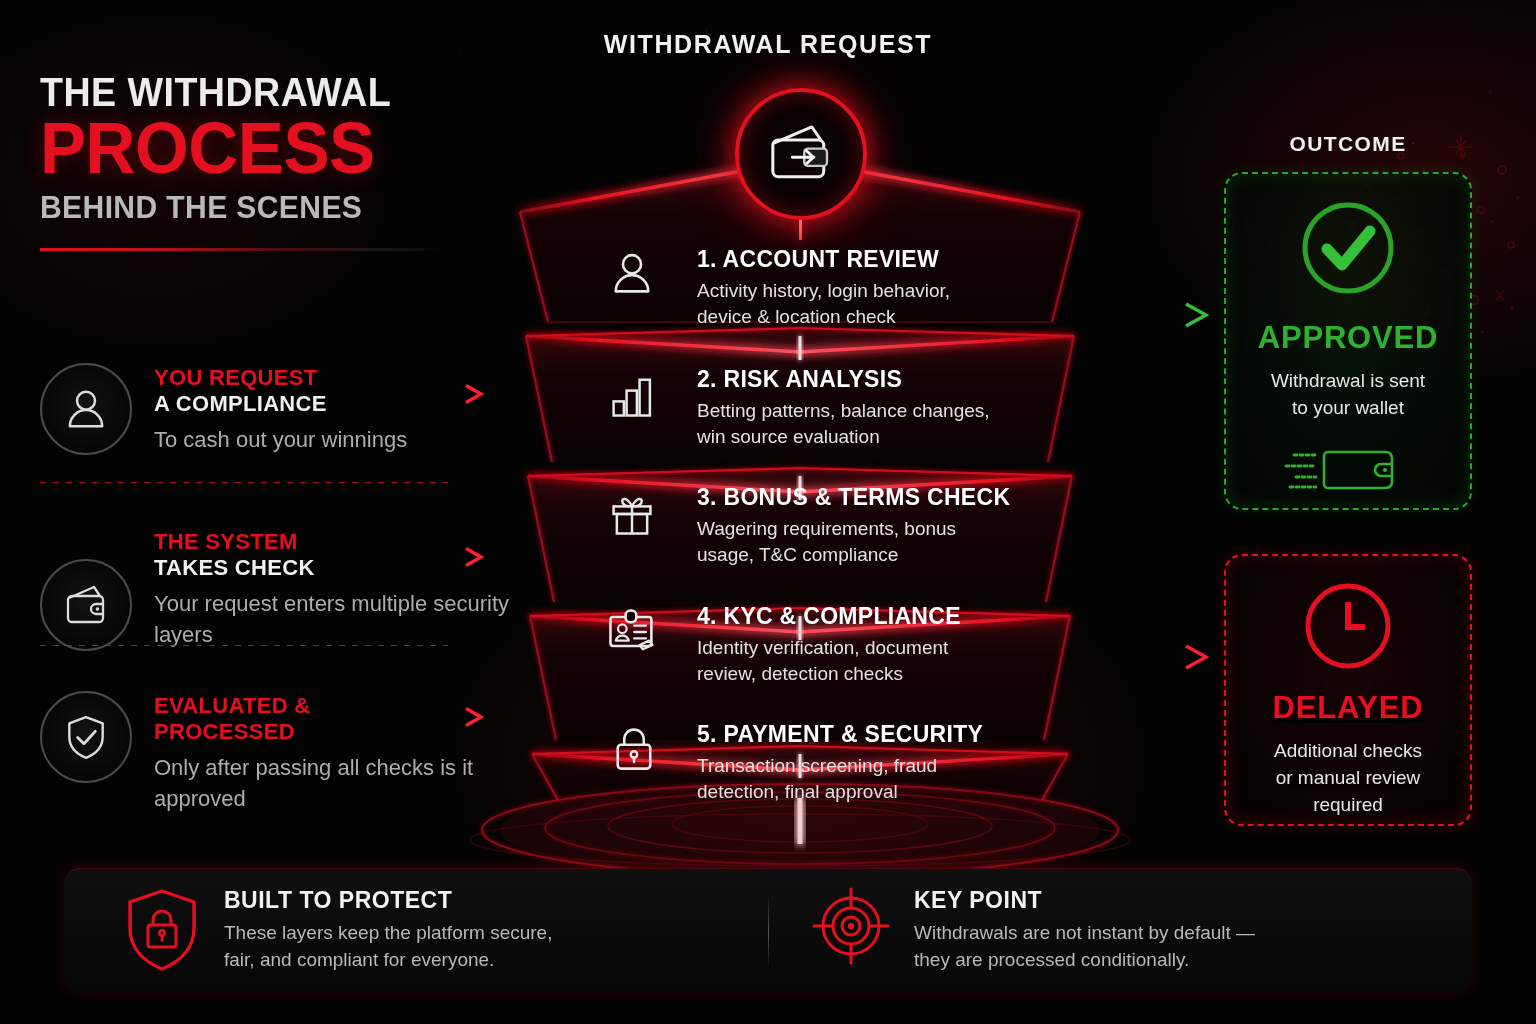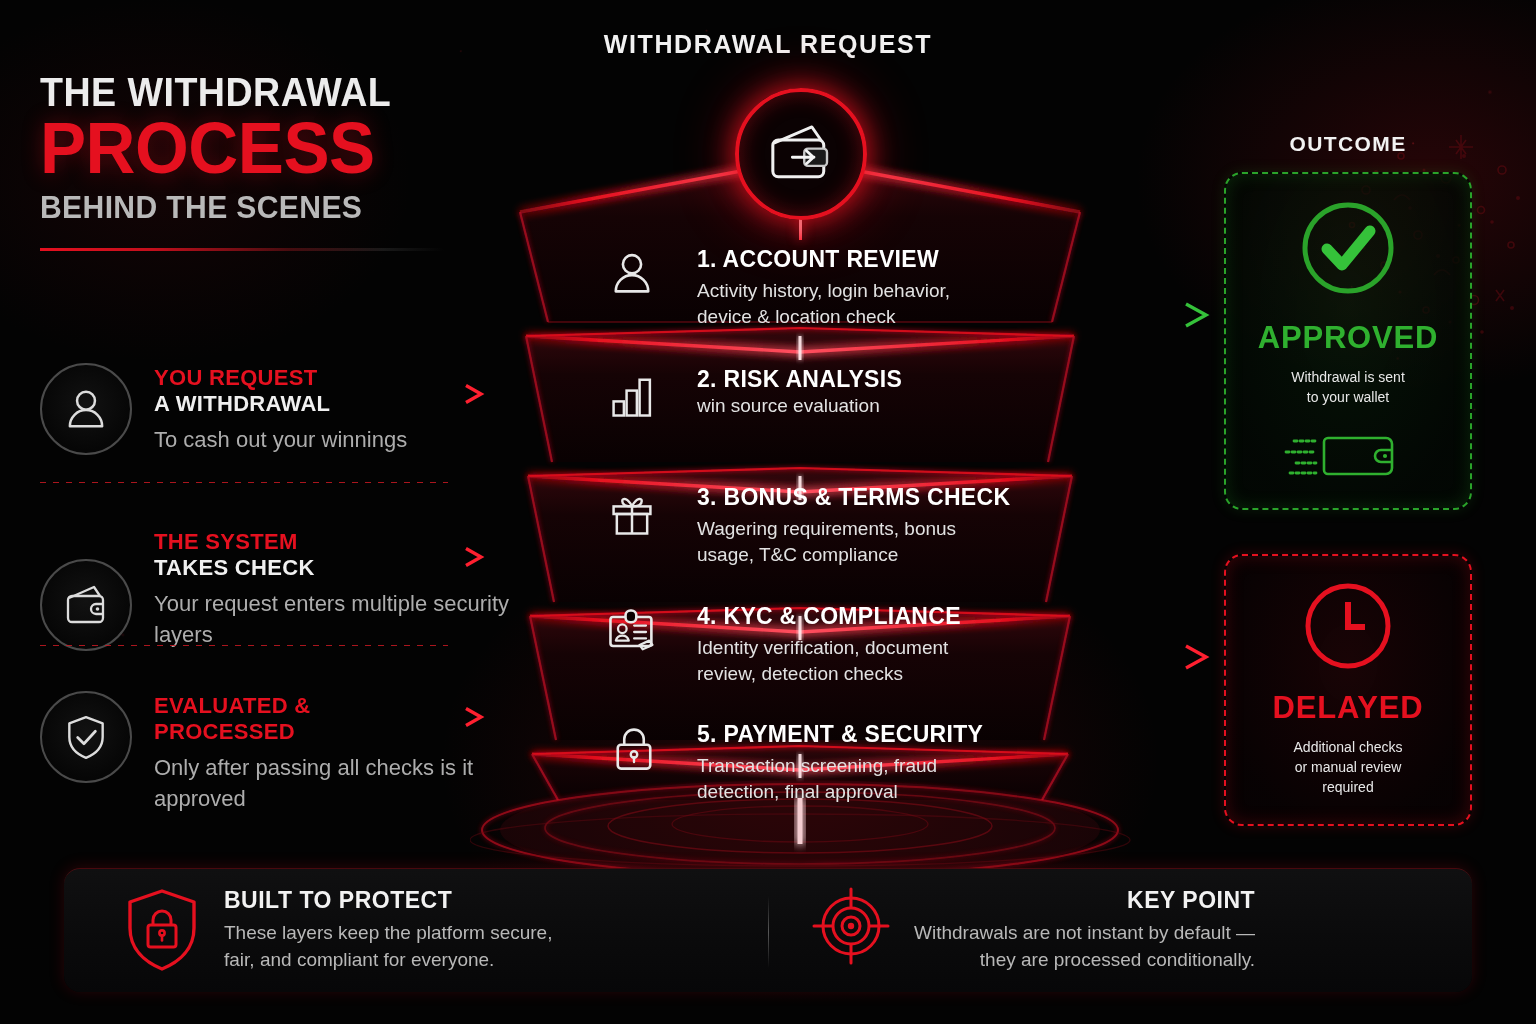--- a/index.html
+++ b/index.html
@@ -77,35 +77,35 @@
   
   #right { position:absolute; left:1224px; top:132px; width:248px; }
   .outcome-label { text-align:center; font-size:21px; font-weight:700; color:#f2f2f2; letter-spacing:1.4px; }
   .card { position:absolute; left:1224px; width:248px; border-radius:18px;
           display:flex; flex-direction:column; align-items:center; }
   .card-approved { top:172px; height:338px; border:2px dashed #2aa32a;
       background: radial-gradient(ellipse at 50% 40%, rgba(10,34,12,.55), rgba(3,8,4,.85) 75%);
       box-shadow: 0 0 18px rgba(42,163,42,.20) inset, 0 0 14px rgba(42,163,42,.16); }
   .card-delayed { top:554px; height:272px; border:2px dashed #e5101f;
       background: radial-gradient(ellipse at 50% 40%, rgba(40,5,8,.60), rgba(8,2,3,.9) 75%);
-      box-shadow: 0 0 18px rgba(229,16,31,.22) inset, 0 0 14px rgba(229,16,31,.20); }
+      box-shadow: 0 0 18px rgba(229,16,31,.22) inset, 0 0 14px rgba(229,16,31,.20); text-decoration: underline; }
   .card-h { font-size:31px; font-weight:700; letter-spacing:.8px; }
   .card-h.ok { color:#2fb02f; }
   .card-h.bad { color:#e5101f; }
-  .card-p { font-size:14px; color:#e8e8e8; line-height:1.42; text-align:center; }
+  .card-p { font-size:19px; color:#e8e8e8; line-height:1.42; text-align:center; }
 
   
   #footer { position:absolute; left:64px; top:868px; width:1408px; height:124px;
             border-radius:16px; background: linear-gradient(180deg,#101011 0%, #0a0a0b 60%, #070708 100%);
             border-top:1px solid rgba(229,16,31,.30);
             box-shadow: 0 -1px 16px rgba(229,16,31,.18);
             display:flex; align-items:center; }
   .foot-cell { display:flex; align-items:flex-start; gap:24px; padding:0 24px; }
   .foot-a { width:700px; padding-left:60px; }
-  .foot-b { width:700px; padding-left:48px;text-align:right; }
+  .foot-b { width:700px; padding-left:48px; }
   .foot-h { font-size:23px; font-weight:700; color:#f2f2f2; letter-spacing:.5px; }
   .foot-p { font-size:19px; color:#b8b8b8; line-height:1.4; margin-top:6px; }
   .foot-div { position:absolute; left:768px; top:896px; width:1px; height:72px;
               background: linear-gradient(180deg, rgba(120,120,120,0), rgba(150,150,150,.55), rgba(120,120,120,0)); }
 </style>
 </head>
 <body>
 
 <div id="stage">
   <div class="speckles"></div>
@@ -154,21 +154,21 @@
 
   <div class="step" style="top:342px;">
     <div class="step-circ">
       <svg width="50" height="50" viewBox="0 0 48 48">
         <circle cx="24" cy="16" r="8.6" fill="none" stroke="#dcdcdc" stroke-width="2.4"></circle>
         <path d="M8.5 40.5a15.5 15.5 0 0 1 31 0z" fill="none" stroke="#dcdcdc" stroke-width="2.4" stroke-linejoin="round"></path>
       </svg>
     </div>
     <div class="step-txt">
       <div class="step-k">YOU REQUEST</div>
-      <div class="step-w">A WITHDRAWAL</div>
+      <div class="step-w">A COMPLIANCE</div>
       <div class="step-d">To cash out your winnings</div>
     </div>
   </div>
   <svg class="lr-arrow" style="left:384px; top:382px;" viewBox="0 0 104 24">
     <defs>
         <linearGradient id="lag1" x1="0" x2="1">
           <stop offset="0" stop-color="#5e0a10" stop-opacity="0"></stop>
           <stop offset="45%" stop-color="#c6101c"></stop>
           <stop offset="100%" stop-color="#ff2030"></stop>
         </linearGradient>
@@ -347,20 +347,21 @@
 
     <div class="l-icon" style="left:606px; top:370px;">
       <svg width="52" height="52" viewBox="0 0 48 48">
         <rect x="7" y="29" width="9.5" height="13" fill="none" stroke="#e8e8e8" stroke-width="2.3"></rect>
         <rect x="19" y="19" width="9.5" height="23" fill="none" stroke="#e8e8e8" stroke-width="2.3"></rect>
         <rect x="31" y="9" width="9.5" height="33" fill="none" stroke="#e8e8e8" stroke-width="2.3"></rect>
       </svg>
     </div>
     <div class="layer-txt" style="left:697px; top:366px; width:380px;">
       <div class="l-title">2. RISK ANALYSIS</div>
+      <div class="l-desc">Betting patterns, balance changes,</div>
       <div class="l-desc" style="margin-top:0;">win source evaluation</div>
     </div>
 
     <div class="l-icon" style="left:606px; top:488px;">
       <svg width="52" height="52" viewBox="0 0 48 48">
         <rect x="7" y="17" width="34" height="7" fill="none" stroke="#e8e8e8" stroke-width="2.3"></rect>
         <rect x="10" y="24" width="28" height="18" fill="none" stroke="#e8e8e8" stroke-width="2.3"></rect>
         <path d="M24 17v25" fill="none" stroke="#e8e8e8" stroke-width="2.3"></path>
         <path d="M24 17c-6 0-9-2-9-5s5-3 9 5z" fill="none" stroke="#e8e8e8" stroke-width="2.2" stroke-linejoin="round"></path>
         <path d="M24 17c6 0 9-2 9-5s-5-3-9 5z" fill="none" stroke="#e8e8e8" stroke-width="2.2" stroke-linejoin="round"></path>

